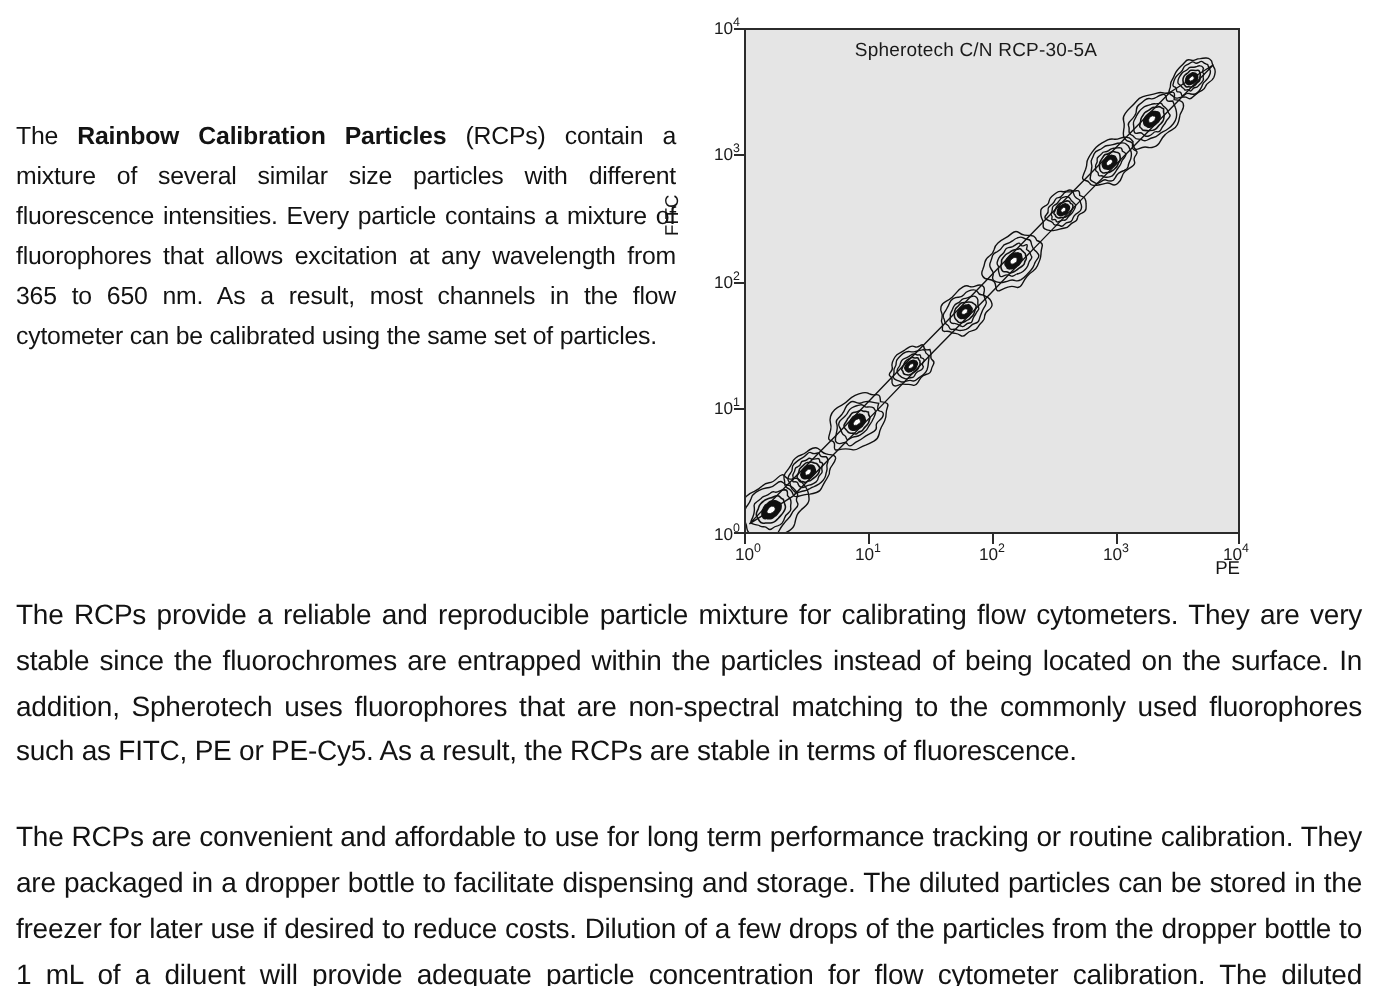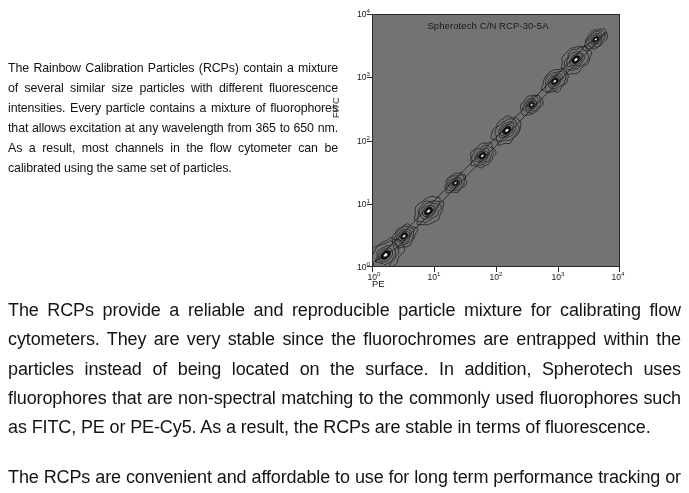--- a/index.html
+++ b/index.html
@@ -34,39 +34,39 @@
 
   .para {
     font-size: 12.4px;
     line-height: 1.62;
     text-align: justify;
     color: #131313;
     margin: 0 0 13px 0;
     letter-spacing: -0.1px;
   }
   .para.last { margin-bottom: 0; }
-  .para b { font-weight: normal; }
+  .para b { font-weight: bold; }
 
   
   #chart-panel {
     position: absolute;
     left: 330px;
     top: 0px;
     width: 359px;
     height: 292px;
   }
   #plot-frame {
     position: absolute;
     left: 42px;   
     top: 14px;
     width: 248px; 
     height: 253px;
     border: 1.3px solid #2b2b2b;
     box-sizing: border-box;
-    background: #737373;
+    background: #e5e5e5;
     overflow: hidden;
   }
   #chart-title {
     position: absolute;
     left: 0;
     top: 5px;
     width: 100%;
     text-align: center;
     font-size: 9.5px;
     color: #1a1a1a;
@@ -122,21 +122,21 @@
   sup.exp {
     font-size: 0.72em;
     vertical-align: super;
     line-height: 0;
   }
   #x-axis-label {
     position: absolute;
     left: 42px;
     width: 248px;
     top: 279px;
-    text-align: left;
+    text-align: right;
     font-size: 9.3px;
     color: #151515;
   }
   #y-axis-label {
     position: absolute;
     left: 1px;
     top: 118px;
     font-size: 9.3px;
     color: #151515;
     transform: rotate(-90deg);
@@ -145,21 +145,21 @@
   }
 
   
   #bottom-region {
     position: absolute;
     left: 8px;
     top: 296px;
     width: 673px;
   }
   .wide-para {
-    font-size: 18px;
+    font-size: 14px;
     line-height: 1.63;
     text-align: justify;
     color: #131313;
     margin: 0 0 20px 0;
     letter-spacing: -0.12px;
   }
   .wide-para.last { margin-bottom: 0; }
 </style>
 </head>
 <body>

